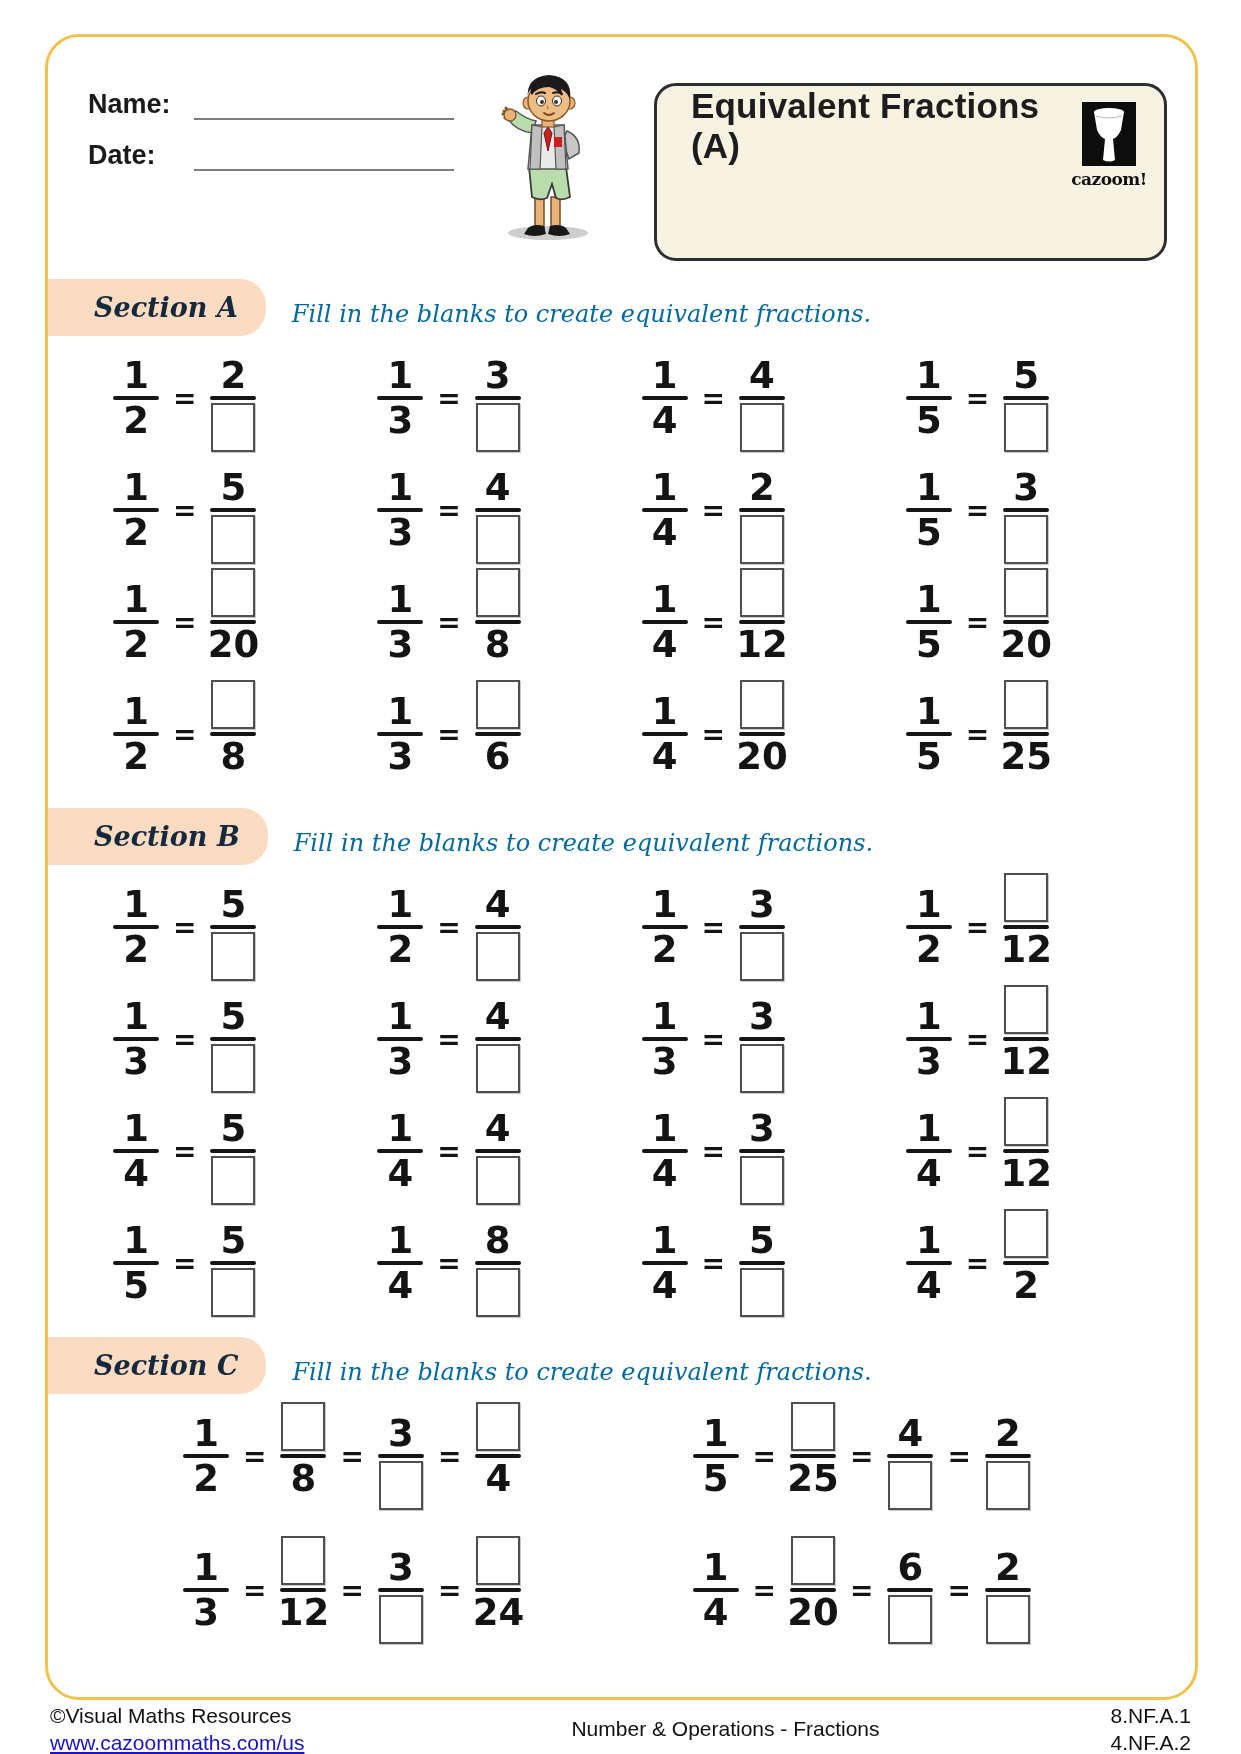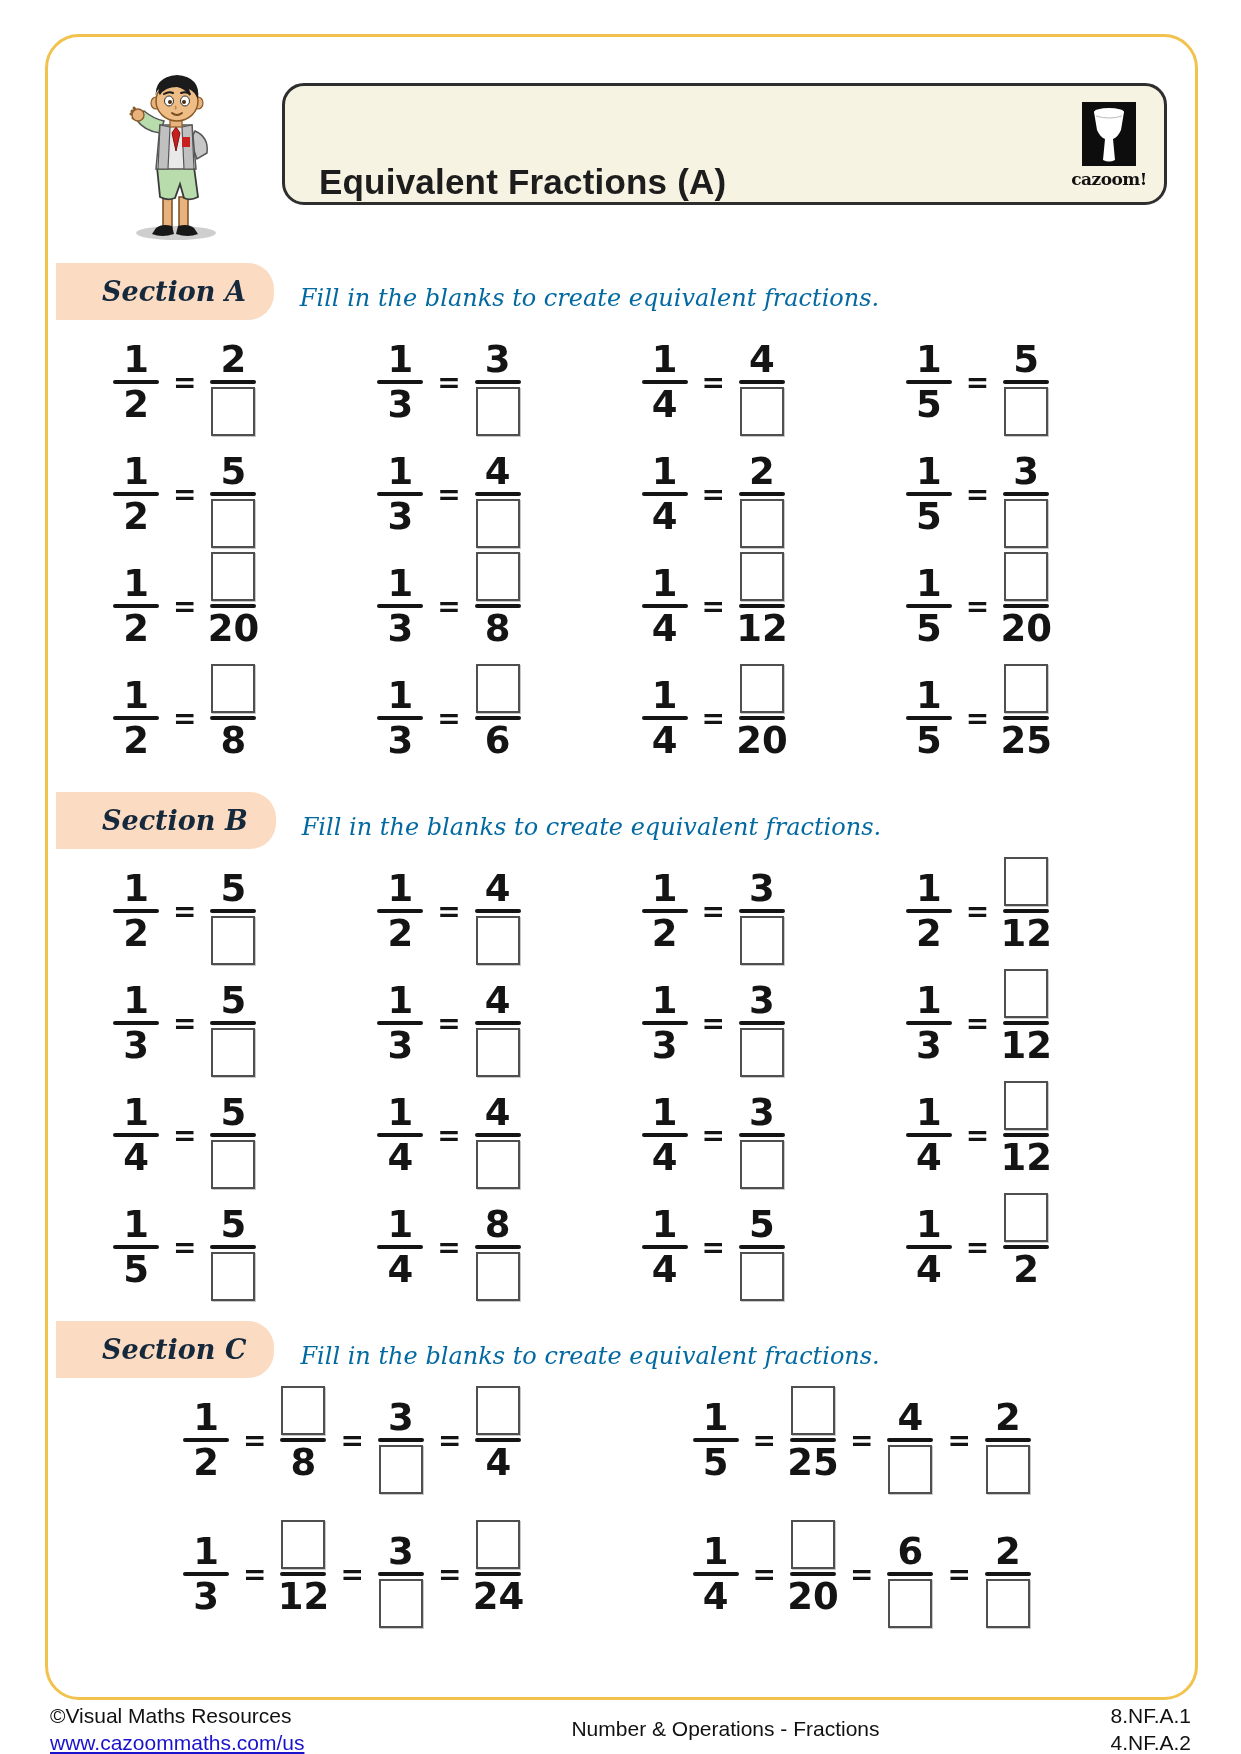--- a/index.html
+++ b/index.html
@@ -14,29 +14,29 @@
     padding:26px 28px 20px 40px; background:#ffffff; overflow:hidden;
   }
   
   .header { display:flex; align-items:flex-start; }
   .id-fields { margin-top:26px; width:372px; flex:none; }
   .field { display:flex; align-items:flex-end; margin-bottom:20px; }
   .flabel { font-weight:bold; font-size:27px; width:100px; color:#1a1a1a; }
   .fline  { width:260px; height:28px; border-bottom:2px solid #7d7d7d; margin-left:6px; }
   .boy-wrap { flex:none; margin:2px 0 0 28px; }
   .titlebox {
-    flex:1; margin:20px 0 0 48px; height:122px; position:relative;
+    flex:1; margin:20px 0 0 48px; height:178px; position:relative;
     background:#f7f3e2; border:3px solid #2e2e2e; border-radius:22px;
-    display:flex; align-items:flex-end; padding:0 100px 0 34px;
+    display:flex; align-items:flex-start; padding:0 100px 0 34px;
   }
   .title { font-size:35px; font-weight:bold; color:#1d1d1d; letter-spacing:.2px; }
   .logo { position:absolute; right:16px; top:16px; width:78px; text-align:center; }
   .logo-text { display:block; font-family:"DejaVu Serif", serif; font-weight:bold; font-size:17px; color:#111; margin-top:-3px; letter-spacing:-.5px; }
   
-  .sec-head { display:flex; align-items:center; margin:18px 0 6px -40px;padding-left:8px; }
+  .sec-head { display:flex; align-items:center; margin:18px 0 6px -40px; }
   .sec-label {
     background:#fbdcc2; color:#16283c; font-family:"DejaVu Serif", serif;
     font-style:italic; font-weight:bold; font-size:27px;
     padding:13px 28px 13px 46px; border-radius:0 26px 26px 0; min-width:182px; text-align:center;
   }
   .sec-instruction { font-family:"DejaVu Serif", serif; font-style:italic; font-size:24px; margin-left:26px; color:#0369a1;margin-top:12px; }
   .eq-grid { display:grid; grid-template-columns:repeat(4,1fr); padding-left:22px; }
   .equation { display:flex; align-items:center; height:112px; }
   .fraction { display:flex; flex-direction:column; align-items:center; }
   .slot { height:52px; min-width:52px; display:flex; justify-content:center; }
@@ -56,20 +56,30 @@
   .f-left a { color:#1a12cc; text-decoration:underline; }
   .f-center { flex:1; text-align:center; }
   .f-right { width:120px; text-align:right; line-height:1.3; }
 </style>
 </head>
 <body>
 
 <div class="sheet">
 
   <div class="header">
+    <div class="id-fields">
+      <div class="field">
+        <span class="flabel">Name:</span>
+        <span class="fline"></span>
+      </div>
+      <div class="field">
+        <span class="flabel">Date:</span>
+        <span class="fline"></span>
+      </div>
+    </div>
 
     <div class="boy-wrap">
       <svg width="118" height="176" viewBox="0 0 118 176">
         <ellipse cx="60" cy="168" rx="40" ry="7" fill="#bdbdbd" opacity="0.75"></ellipse>
 
         <rect x="47" y="132" width="9" height="32" fill="#e8b27d" stroke="#7a4a1f" stroke-width="1.5"></rect>
         <rect x="63" y="132" width="9" height="32" fill="#e8b27d" stroke="#7a4a1f" stroke-width="1.5"></rect>
 
         <path d="M40 163 q6 -5 16 -2 l2 8 q-12 4 -22 0 z" fill="#181818"></path>
         <path d="M78 163 q-6 -5 -16 -2 l-2 8 q12 4 22 0 z" fill="#181818"></path>

